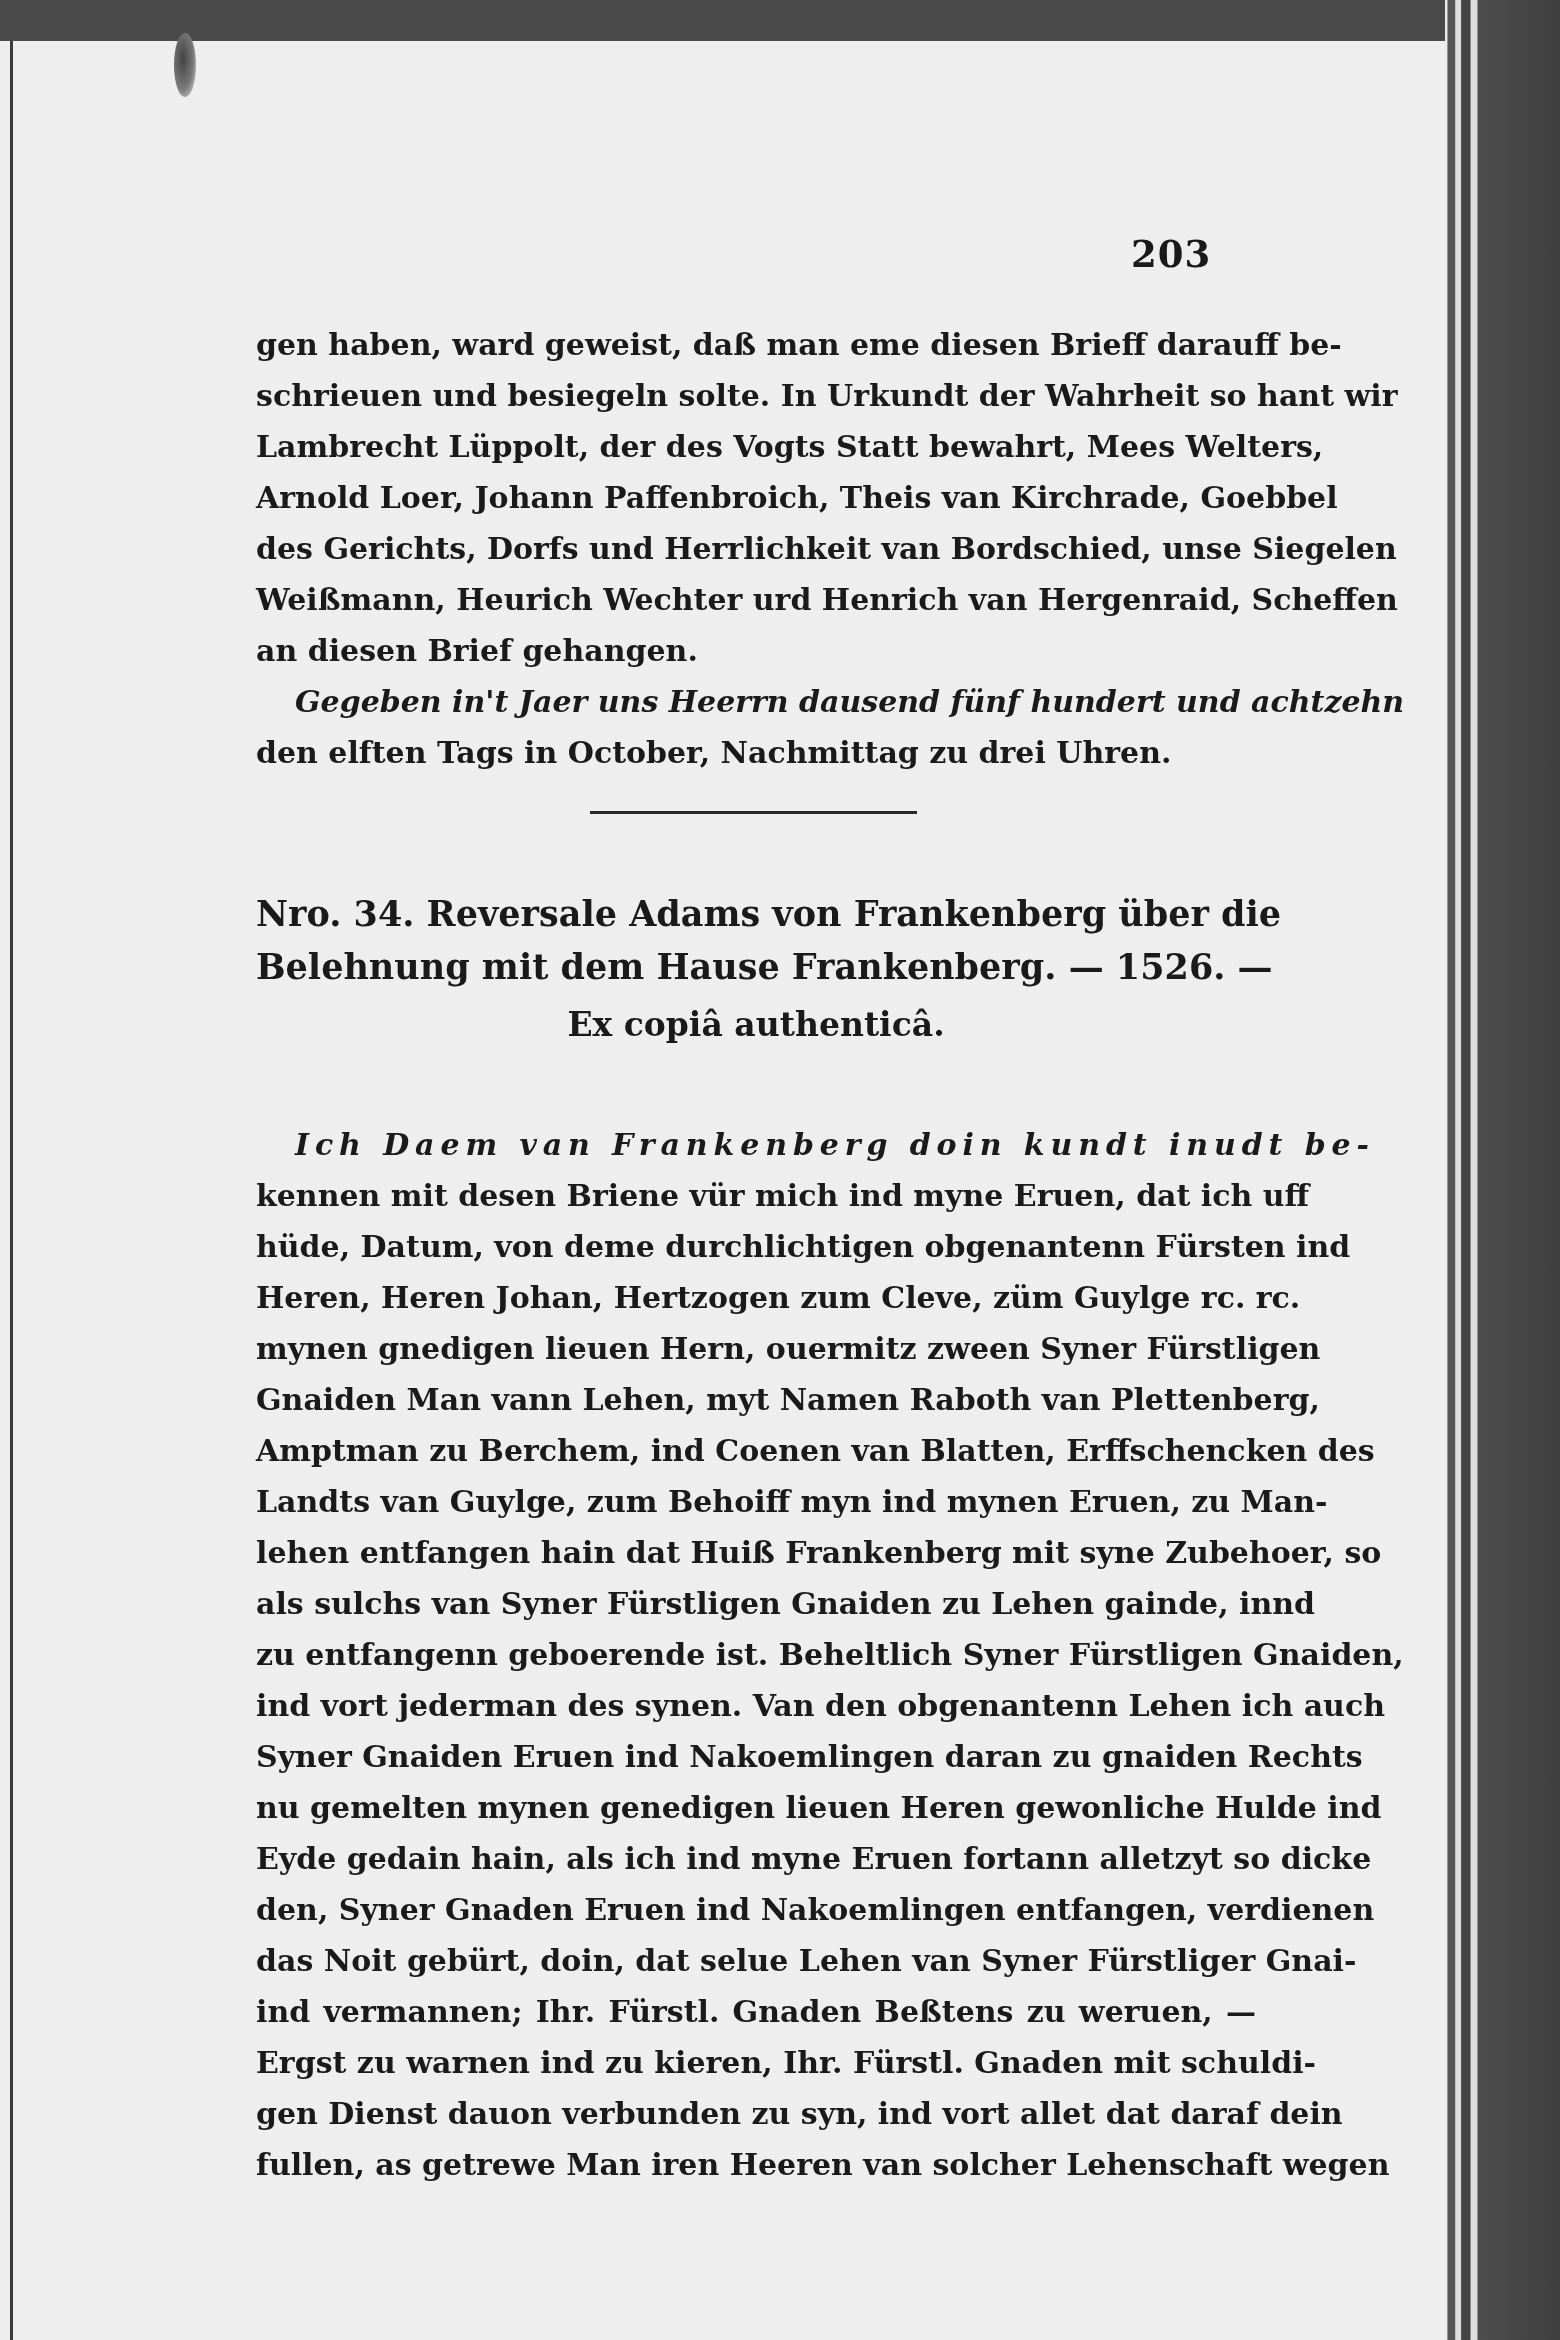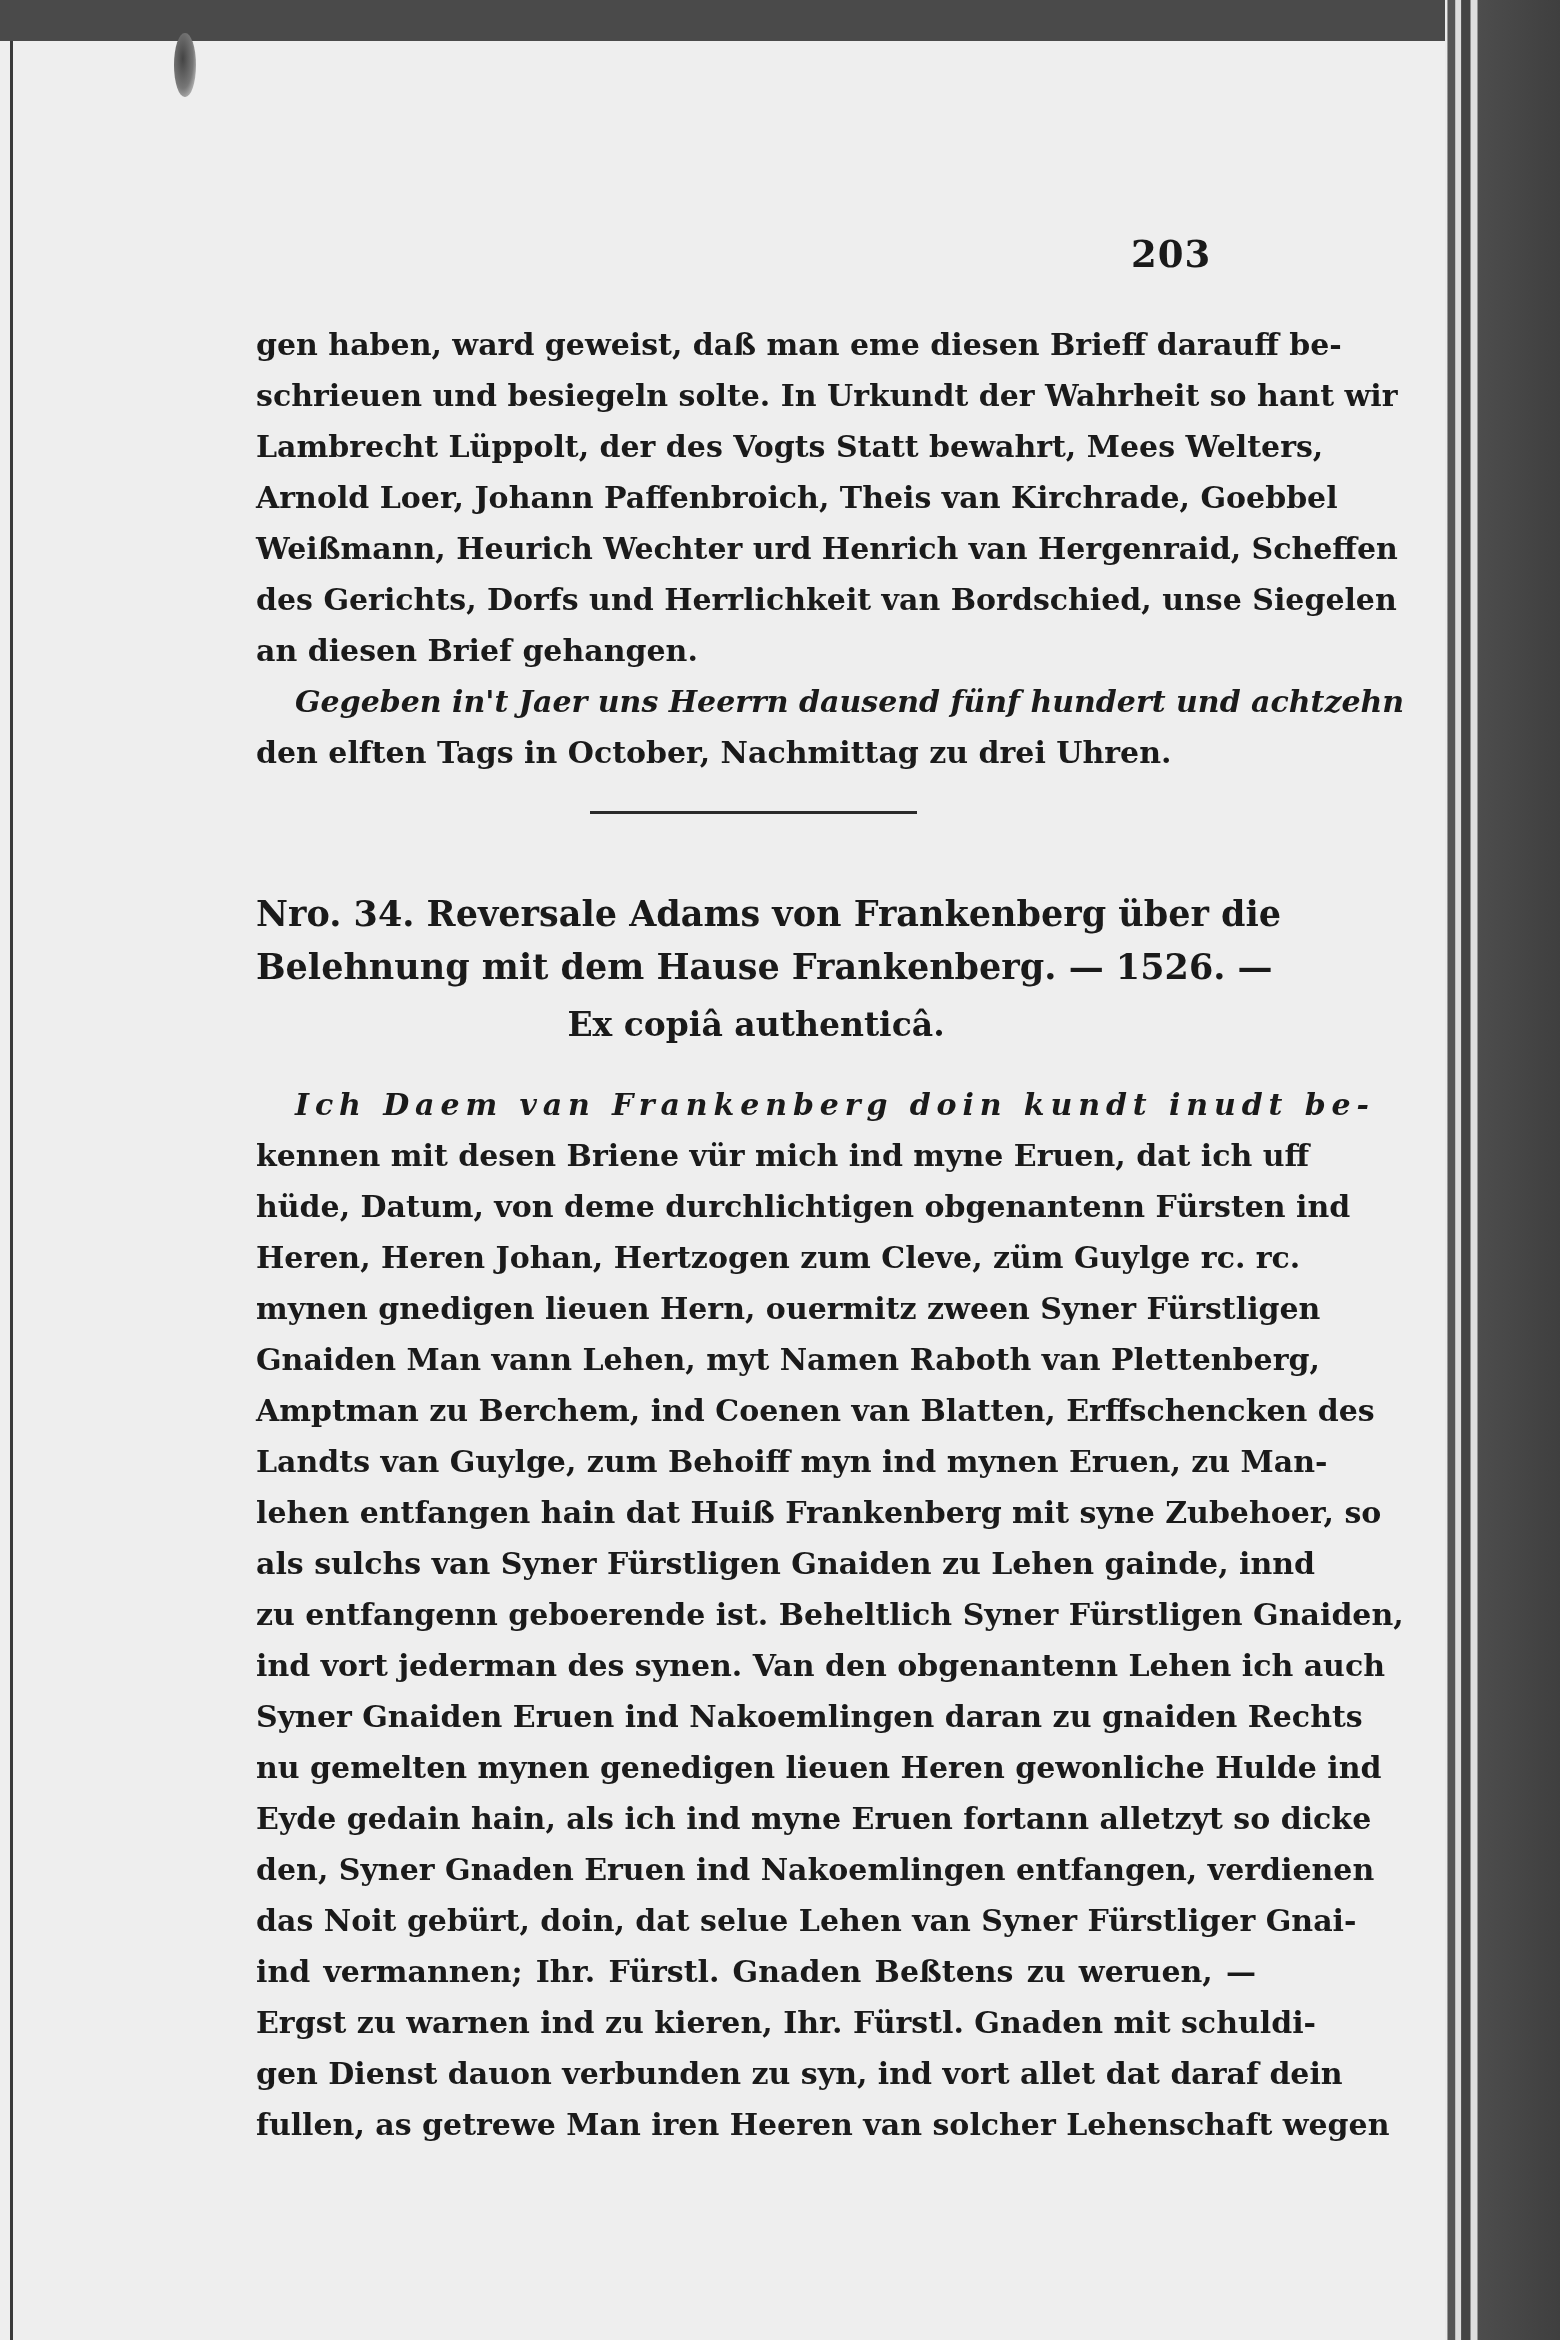--- a/index.html
+++ b/index.html
@@ -47,39 +47,39 @@
     position: absolute; left: 256px; width: 1000px; top: 887px;
     font-size: 35px; line-height: 53px; font-weight: bold; text-align: center;
   }
   .heading .line { text-align: justify; text-align-last: justify; }
   .heading .line.center { text-align: left; text-align-last: center; }
   .subheading {
     position: absolute; left: 256px; width: 1000px; top: 1005px;
     font-size: 33px; line-height: 39px; font-weight: bold; text-align: center;
   }
   .block2 { top: 1079px; }
-  .spaced { letter-spacing: 5.9px; }
+  .spaced { letter-spacing: 5.9px; margin-top: 40px; }
 </style>
 </head>
 <body>
 
 <div class="top-band"></div>
 <div class="left-edge"></div>
 <div class="right-binding"></div>
 <div class="hole"></div>
 
 <div class="page-number">203</div>
 
 <div class="text-block block1">
   <span class="line">gen haben, ward geweist, daß man eme diesen Brieff darauff be-</span>
   <span class="line">schrieuen und besiegeln solte. In Urkundt der Wahrheit so hant wir</span>
   <span class="line">Lambrecht Lüppolt, der des Vogts Statt bewahrt, Mees Welters,</span>
   <span class="line">Arnold Loer, Johann Paffenbroich, Theis van Kirchrade, Goebbel</span>
+  <span class="line">des Gerichts, Dorfs und Herrlichkeit van Bordschied, unse Siegelen</span>
   <span class="line">Weißmann, Heurich Wechter urd Henrich van Hergenraid, Scheffen</span>
-  <span class="line">des Gerichts, Dorfs und Herrlichkeit van Bordschied, unse Siegelen</span>
   <span class="line last">an diesen Brief gehangen.</span>
   <span class="line indent">Gegeben in't Jaer uns Heerrn dausend fünf hundert und achtzehn</span>
   <span class="line last">den elften Tags in October, Nachmittag zu drei Uhren.</span>
 </div>
 
 <div class="divider"></div>
 
 <div class="heading">
   <span class="line">Nro. 34. Reversale Adams von Frankenberg über die</span>
   <span class="line center">Belehnung mit dem Hause Frankenberg. — 1526. —</span>

